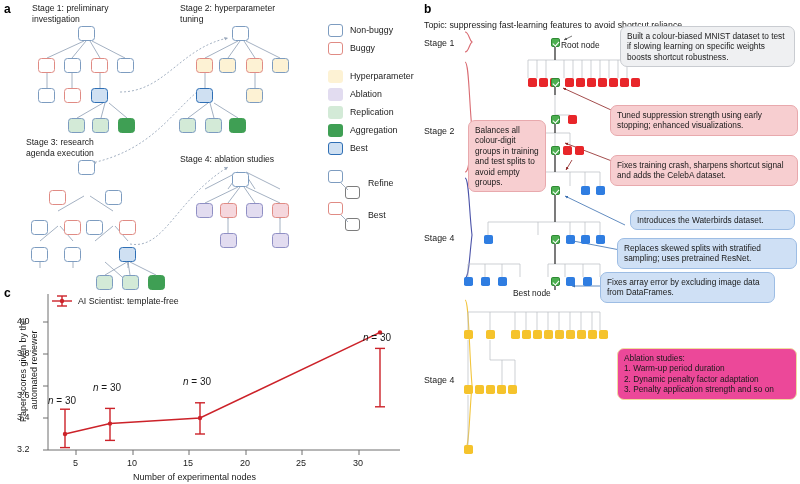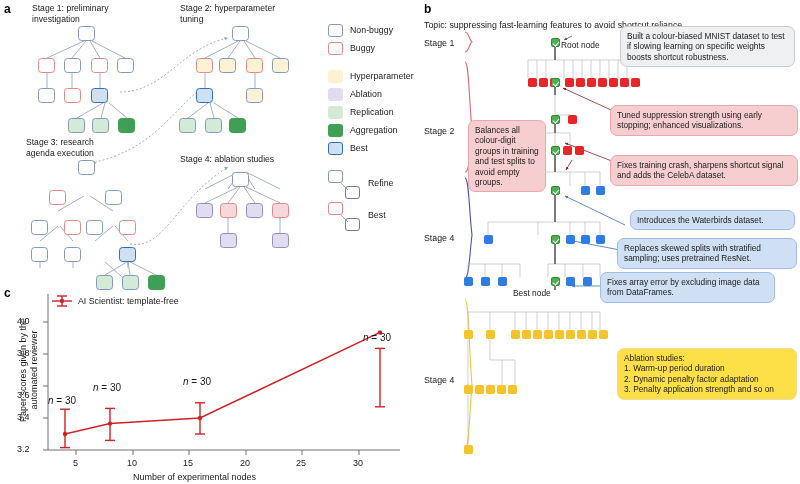--- a/index.html
+++ b/index.html
@@ -70,21 +70,21 @@
     position:absolute;
     border-radius:7px;
     font-size:8.3px;
     line-height:10.4px;
     padding:4px 6px;
     color:#1a1a1a;
   }
   .callout.grey { background:#eff0f2; border:1px solid #c9ccd1; }
   .callout.pink { background:#f7ced0; border:1px solid #e8a9ad; }
   .callout.blue { background:#cfe0f5; border:1px solid #9dbde4; }
-  .callout.yell { background:#fde047; border:1px solid #f0dca0; }
+  .callout.yell { background:#ec4899; border:1px solid #f0dca0; }
   .topic { position:absolute; font-size:8.8px; color:#1a1a1a; white-space:nowrap; }
   .stagelbl { position:absolute; font-size:8.8px; color:#1a1a1a; white-space:nowrap; }
 
   
   #panel-c { position:absolute; left:0; top:282px; width:420px; height:202px; }
   .axis-tick { position:absolute; font-size:9px; color:#1a1a1a; }
   .ylab {
     position:absolute;
     font-size:9px; color:#1a1a1a;
     transform:rotate(-90deg);

